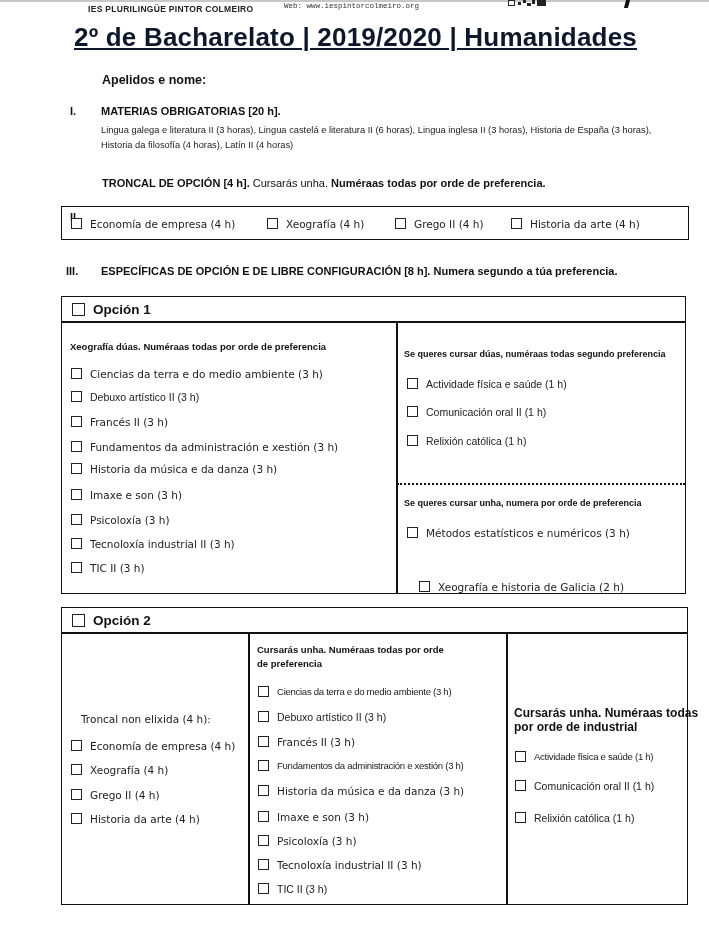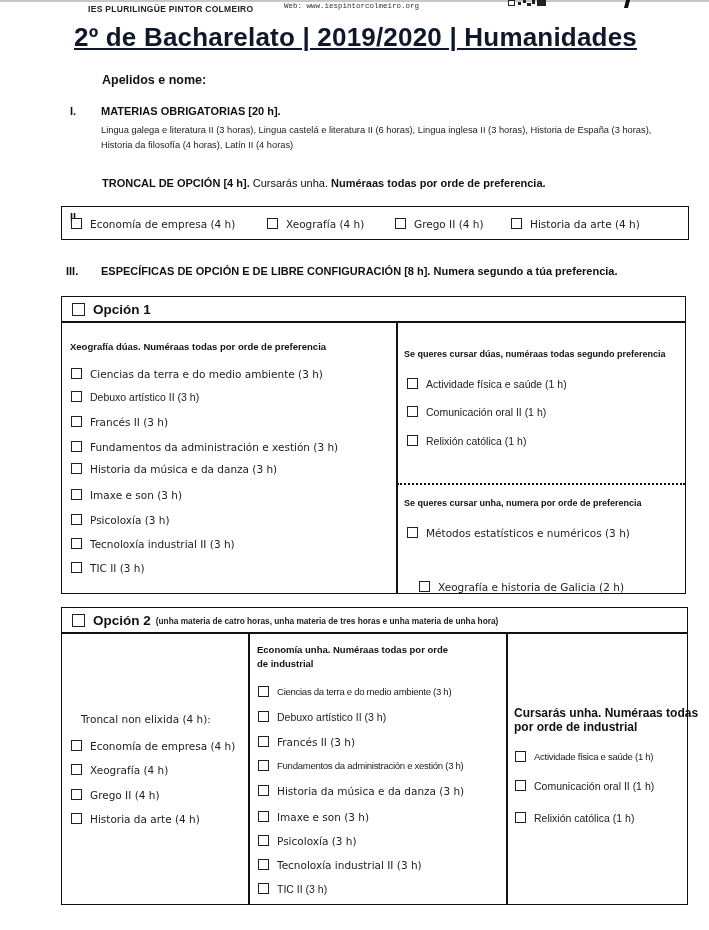--- a/index.html
+++ b/index.html
@@ -164,21 +164,20 @@
   </div>
 
 <div class="box" style="left:61px; top:607px; width:627px; height:298px;"></div>
 <div class="hline" style="left:61px; top:632px; width:627px;"></div>
 <div class="vline" style="left:248px; top:632px; height:273px;"></div>
 <div class="vline" style="left:506px; top:632px; height:273px;"></div>
 
 <div class="opt-head" style="left:72px; top:613px;">
   <span class="cb"></span>
   <span class="opt-title">Opción 2</span>
-  <span class="opt-desc">(unha materia de catro horas, unha materia de tres horas e unha materia de unha hora)</span>
 </div>
 
 <div class="plain" style="left:81px; top:713px;">Troncal non elixida (4 h):</div>
 <div id="op2-c1">
     <div class="item" style="left: 71px; top: 740px;">
       <span class="cb"></span>
       <span>Economía de empresa (4 h)</span>
     </div>
     <div class="item" style="left: 71px; top: 764px;">
       <span class="cb"></span>
@@ -188,22 +187,22 @@
       <span class="cb"></span>
       <span>Grego II (4 h)</span>
     </div>
     <div class="item" style="left: 71px; top: 813px;">
       <span class="cb"></span>
       <span>Historia da arte (4 h)</span>
     </div>
   </div>
 
 <div class="head-small" style="left:257px; top:643px; line-height:14px;">
-    <div>Economía unha. Numéraas todas por orde</div>
-    <div>de industrial</div>
+    <div>Cursarás unha. Numéraas todas por orde</div>
+    <div>de preferencia</div>
   </div>
 <div id="op2-c2">
     <div class="item condensed" style="left: 258px; top: 686px;">
       <span class="cb"></span>
       <span>Ciencias da terra e do medio ambiente (3 h)</span>
     </div>
     <div class="item narrow" style="left: 258px; top: 711px;">
       <span class="cb"></span>
       <span>Debuxo artístico II (3 h)</span>
     </div>

